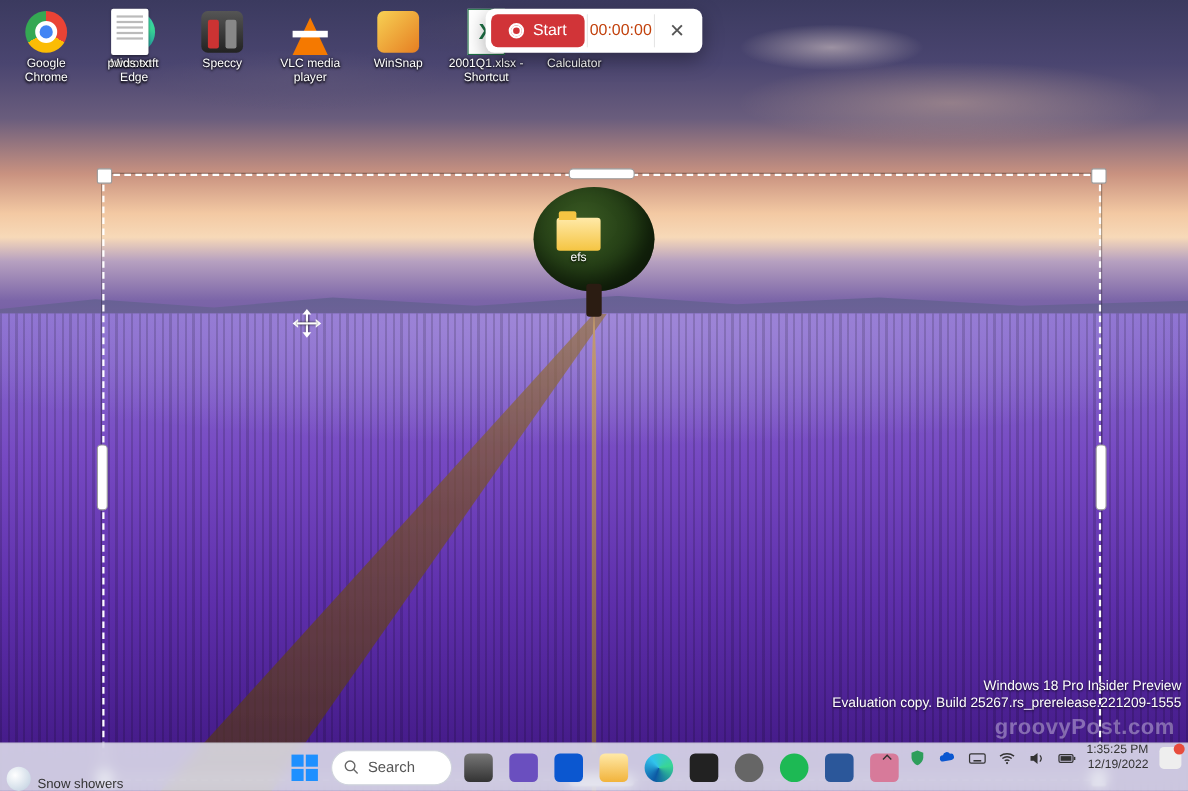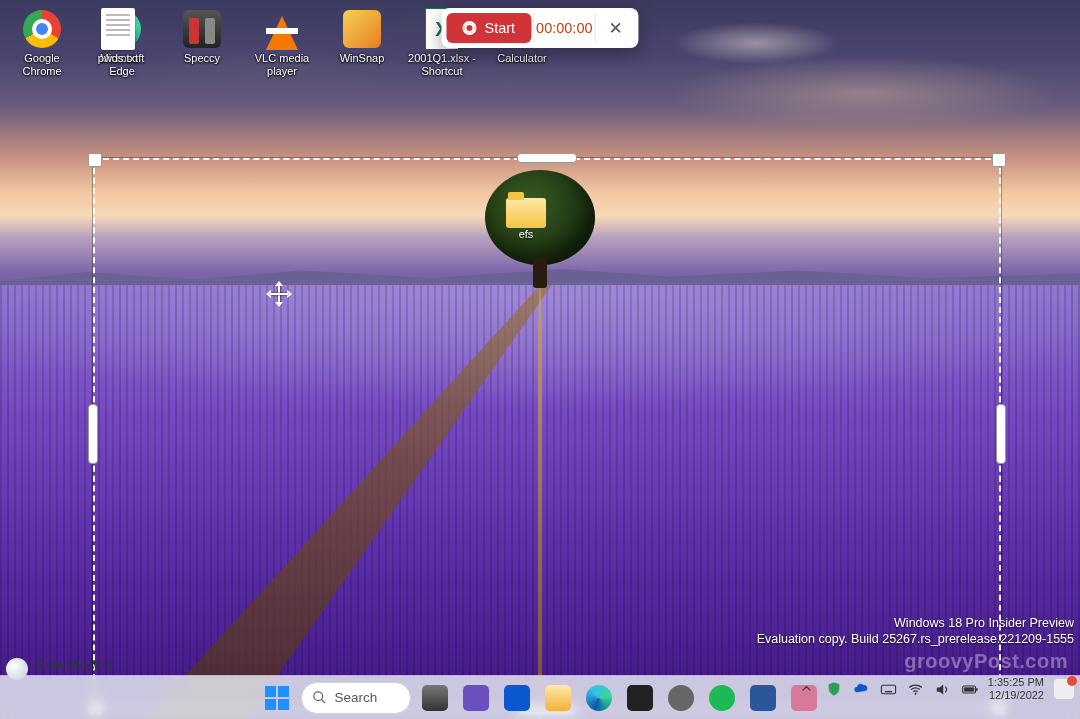--- a/index.html
+++ b/index.html
@@ -129,21 +129,21 @@
   .mc-d{left:5px;bottom:-4px;border-left:4px solid transparent;border-right:4px solid transparent;border-top:5px solid #fff;}
   .mc-l{top:5px;left:-4px;border-top:4px solid transparent;border-bottom:4px solid transparent;border-right:5px solid #fff;}
   .mc-r{top:5px;right:-4px;border-top:4px solid transparent;border-bottom:4px solid transparent;border-left:5px solid #fff;}
 
   
   .wm{position:absolute;right:6px;bottom:72px;color:#fff;font-size:12.5px;text-align:right;text-shadow:0 1px 2px rgba(0,0,0,.8);line-height:16px;}
   .site-wm{position:absolute;right:12px;bottom:46px;color:rgba(255,255,255,.35);font-size:20px;font-weight:600;letter-spacing:.5px;padding-left:36px;}
 
   
   .taskbar{position:absolute;left:0;right:0;bottom:0;height:44px;background:rgba(235,238,245,.82);backdrop-filter:blur(6px);display:flex;align-items:center;border-top:1px solid rgba(0,0,0,.08);}
-  .weather{position:absolute;left:6px;bottom:0;height:61px;display:flex;align-items:flex-start;gap:6px;color:#333;font-size:12px;}
+  .weather{position:absolute;left:6px;bottom:0;height:61px;display:flex;align-items:flex-end;gap:6px;color:#333;font-size:12px;}
   .weather .wicon{width:22px;height:22px;border-radius:50%;background:radial-gradient(circle at 35% 35%,#fff,#bcd);}
   .tb-center{margin:0 auto;display:flex;align-items:center;gap:7px;}
   .tb-btn{width:34px;height:34px;border-radius:6px;display:flex;align-items:center;justify-content:center;cursor:pointer;}
   .tb-search{display:flex;align-items:center;gap:8px;background:#fff;border:1px solid #d0d4dc;border-radius:17px;height:32px;padding:0 14px 0 10px;color:#555;font-size:13.5px;cursor:text;min-width:110px;}
   .winlogo{width:24px;height:24px;display:grid;grid-template:repeat(2,1fr)/repeat(2,1fr);gap:2px;}
   .winlogo span{background:#1e90ff;}
   .tray{position:absolute;right:6px;bottom:0;height:60px;display:flex;align-items:center;gap:10px;color:#333;font-size:11px;}
   .tray .tgrp{display:flex;align-items:center;gap:10px;}
   .tray .clock{text-align:right;line-height:13px;}
   .tray .notif{width:20px;height:20px;border-radius:4px;background:#eee;position:relative;}

